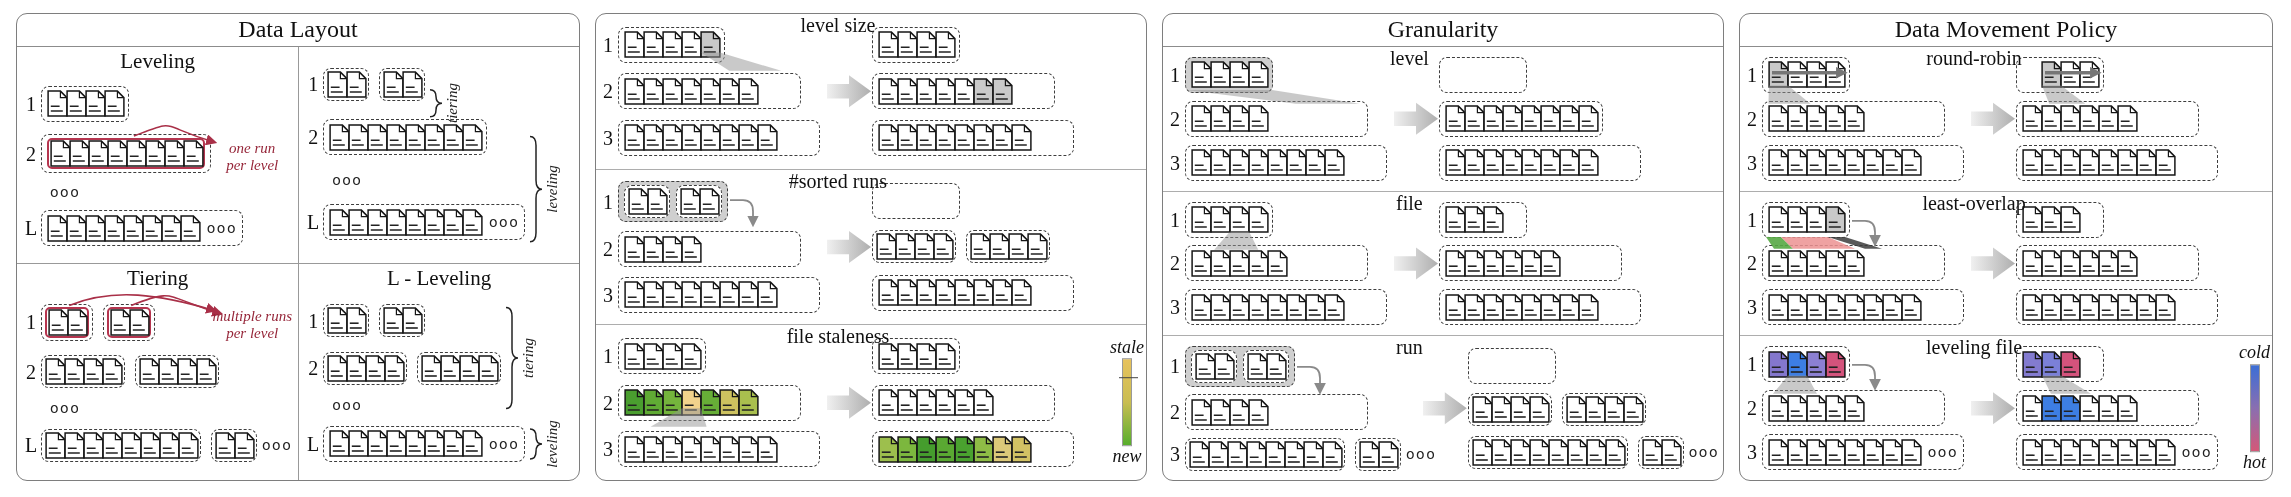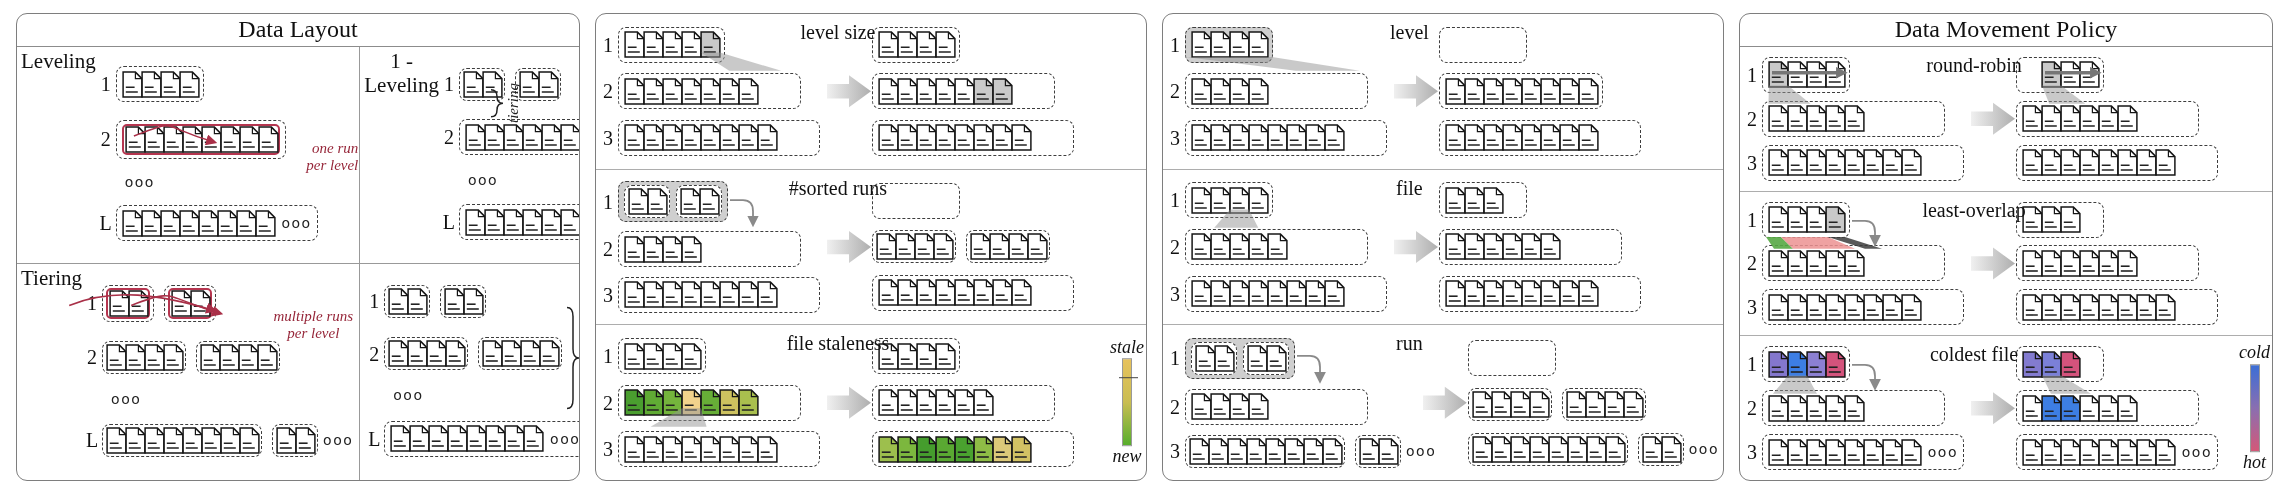--- a/index.html
+++ b/index.html
@@ -8,21 +8,21 @@
 .fig{width:2291px;height:497px;display:flex;gap:15px;padding:13px 16px 16px;align-items:stretch}
 .panel{border:1.5px solid #7e7e7e;border-radius:11px;background:#fff;display:flex;flex-direction:column;overflow:hidden}
 .panel:nth-of-type(1){flex:0 0 564px}
 .panel:nth-of-type(2){flex:0 0 552px}
 .panel:nth-of-type(3){flex:0 0 562px}
 .panel:nth-of-type(4){flex:0 0 534px}
 .phead{font-size:24px;font-weight:normal;text-align:center;padding:2px 0 3px;border-bottom:1.4px solid #8c8c8c}
 .pbody{flex:1;position:relative}
 .pbody.sections{display:flex;flex-direction:column}
 .pbody.quadgrid{display:grid;grid-template-columns:1fr 1fr;grid-template-rows:1fr 1fr}
-.quad{position:relative;display:flex;flex-direction:row;padding:2px 4px 4px}
+.quad{position:relative;display:flex;flex-direction:column;padding:2px 4px 4px}
 .quad:nth-child(1){border-right:1.2px solid #999;border-bottom:1.2px solid #999}
 .quad:nth-child(2){border-bottom:1.2px solid #999}
 .quad:nth-child(3){border-right:1.2px solid #999}
 .qtitle{font-size:21px;text-align:center;line-height:1.15}
 .qbody{flex:1;display:flex;flex-direction:column;justify-content:space-evenly;padding:0 2px}
 .section{flex:1;position:relative;display:grid;grid-template-columns:auto 46px auto 1fr;padding:2px 4px}
 .section + .section{border-top:1.2px solid #adadad}
 .stack{display:flex;flex-direction:column;justify-content:space-evenly}
 .stack.left{min-width:226px}
 .acol{display:flex;align-items:center;justify-content:center}
@@ -33,21 +33,21 @@
 .runs{display:inline-flex;align-items:center;gap:4px}
 .runbox{border:1.6px dashed #3d3d3d;border-radius:8px;padding:2px 3px;display:inline-flex;align-items:center;background:#fff}
 .rrun{display:inline-flex;align-items:center;border:2px solid #b5354f;border-radius:5px;padding:0 1px}
 .run{display:inline-flex;align-items:center}
 .run + .run{margin-left:6px}
 .file{display:block;margin-right:-2px;flex:0 0 auto}
 .dots{font-family:"DejaVu Sans",sans-serif;font-size:14px;font-weight:normal;letter-spacing:1.5px;color:#222;line-height:1}
 .dots.tail{margin-left:auto;padding-left:5px}
 .lrow > .dots{margin-left:5px}
 .dotsrow{padding-left:22px;height:12px}
-.caption{position:absolute;top:7px;left:44%;transform:translateX(-50%);font-size:20px;white-space:nowrap;z-index:5}
+.caption{position:absolute;top:0;left:44%;transform:translateX(-50%);font-size:20px;white-space:nowrap;z-index:5}
 .qnote{position:absolute;right:1px;width:90px;text-align:center;font-style:italic;font-size:15px;line-height:1.12;color:#962639;z-index:5}
 .blabel{position:absolute;writing-mode:vertical-rl;transform:translateY(-50%) rotate(180deg);font-style:italic;font-size:15px;color:#222;z-index:5}
 .legend{position:absolute;right:2px;top:50%;transform:translateY(-50%);display:flex;flex-direction:column;align-items:center;z-index:6;gap:1px}
 .legend .lab{font-style:italic;font-size:18px;line-height:1.1}
 .lbar{width:10px;height:88px;border:1px solid #999;position:relative}
 .ltick{position:absolute;left:-4.5px;width:19px;height:1.5px;background:#444}
 .ovl{position:absolute;inset:0;z-index:4;pointer-events:none}
 </style>
 </head>
 <body>
@@ -217,27 +217,26 @@
                     <path d="M3.8 21 H15.8" stroke="#222" stroke-width="1.6"></path>
                   </svg>
                 </span>
                 <span class="dots tail">ooo</span>
               </span>
             </div>
           </div>
           <svg class="ovl" width="280" height="216" viewBox="0 0 280 216">
             <path d="M 116.9 89.078125 C 161.9 71.078125, 142 79.078125, 197 95.078125" fill="none" stroke="#a93048" stroke-width="1.6" marker-end="url(#mRED)"></path>
           </svg>
-          <div class="qnote" style="top: 93.0781px; text-align: right;">
+          <div class="qnote" style="top: 93.0781px;">
             <div>one run</div>
             <div>per level</div>
           </div>
         </div>
         <div class="quad">
-          <div class="qtitle">1 - Leveling</div>
           <div class="qbody">
             <div class="lrow">
               <span class="lvl">1</span>
               <span class="runs">
                 <span class="run runbox">
                   <svg class="file" width="21" height="27" viewBox="0 0 21 27">
                     <path d="M1.1 1.1 H13.4 L19.9 7.6 V25.9 H1.1 Z" fill="#ffffff" stroke="#161616" stroke-width="1.5"></path>
                     <path d="M13.4 1.1 V7.6 H19.9" fill="none" stroke="#161616" stroke-width="1.2"></path>
                     <path d="M3.8 16.2 H12.6" stroke="#222" stroke-width="1.6"></path>
                     <path d="M3.8 21 H15.8" stroke="#222" stroke-width="1.6"></path>
@@ -561,20 +560,21 @@
           <svg class="ovl" width="280" height="217" viewBox="0 0 280 217">
             <path d="M 52.2 41.40625 C 97.2 23.40625, 142 30.40625, 197 46.40625" fill="none" stroke="#a93048" stroke-width="1.6" marker-end="url(#mRED)"></path>
             <path d="M 114.2 41.40625 C 159.2 23.40625, 148 33.40625, 203 49.40625" fill="none" stroke="#a93048" stroke-width="1.6" marker-end="url(#mRED)"></path>
           </svg>
           <div class="qnote" style="top: 44.4062px;">
             <div>multiple runs</div>
             <div>per level</div>
           </div>
         </div>
         <div class="quad">
+          <div class="qtitle">L - Leveling</div>
           <div class="qbody">
             <div class="lrow">
               <span class="lvl">1</span>
               <span class="runs">
                 <span class="run runbox">
                   <svg class="file" width="21" height="27" viewBox="0 0 21 27">
                     <path d="M1.1 1.1 H13.4 L19.9 7.6 V25.9 H1.1 Z" fill="#ffffff" stroke="#161616" stroke-width="1.5"></path>
                     <path d="M13.4 1.1 V7.6 H19.9" fill="none" stroke="#161616" stroke-width="1.2"></path>
                     <path d="M3.8 16.2 H12.6" stroke="#222" stroke-width="1.6"></path>
                     <path d="M3.8 21 H15.8" stroke="#222" stroke-width="1.6"></path>
@@ -1538,20 +1538,21 @@
             </div>
             <div class="lab">new</div>
           </div>
           <svg class="ovl" width="550" height="144" viewBox="0 0 550 144">
             <polygon points="86,83.3125 105,83.3125 110.6,101.71875 54.599999999999994,101.71875" fill="rgba(148,148,148,0.5)"></polygon>
           </svg>
         </div>
       </div>
   </section>
   <section class="panel">
+    <h2 class="phead">Granularity</h2>
     <div class="pbody sections">
         <div class="section">
           <div class="stack left">
             <div class="lrow">
               <span class="lvl">1</span>
               <span class="rowbox" style="min-width: 88px; background: rgb(207, 207, 207);">
                 <span class="run">
                   <svg class="file" width="21" height="27" viewBox="0 0 21 27">
                     <path d="M1.1 1.1 H13.4 L19.9 7.6 V25.9 H1.1 Z" fill="#ffffff" stroke="#161616" stroke-width="1.5"></path>
                     <path d="M13.4 1.1 V7.6 H19.9" fill="none" stroke="#161616" stroke-width="1.2"></path>
@@ -3087,21 +3088,21 @@
                     <path d="M1.1 1.1 H13.4 L19.9 7.6 V25.9 H1.1 Z" fill="#ffffff" stroke="#161616" stroke-width="1.5"></path>
                     <path d="M13.4 1.1 V7.6 H19.9" fill="none" stroke="#161616" stroke-width="1.2"></path>
                     <path d="M3.8 16.2 H12.6" stroke="#222" stroke-width="1.6"></path>
                     <path d="M3.8 21 H15.8" stroke="#222" stroke-width="1.6"></path>
                   </svg>
                 </span>
                 <span class="dots tail">ooo</span>
               </span>
             </div>
           </div>
-          <div class="caption">coldest file</div>
+          <div class="caption">leveling file</div>
           <div class="legend">
             <div class="lab">cold</div>
             <div class="lbar" style="background: linear-gradient(rgb(59, 110, 214), rgb(138, 111, 176), rgb(212, 88, 120));"></div>
             <div class="lab">hot</div>
           </div>
           <svg class="ovl" width="532" height="144" viewBox="0 0 532 144">
             <path d="M 112 28.90625 H 125 Q 135 28.90625 135 39.90625 V 51.8125" fill="none" stroke="#8a8a8a" stroke-width="1.8" marker-end="url(#mAG)"></path>
             <polygon points="48,39.40625 67,39.40625 76.94,57.8125 32.94,57.8125" fill="rgba(148,148,148,0.5)"></polygon>
             <polygon points="302,39.40625 321,39.40625 350.9,57.8125 310.9,57.8125" fill="rgba(148,148,148,0.5)"></polygon>
           </svg>

